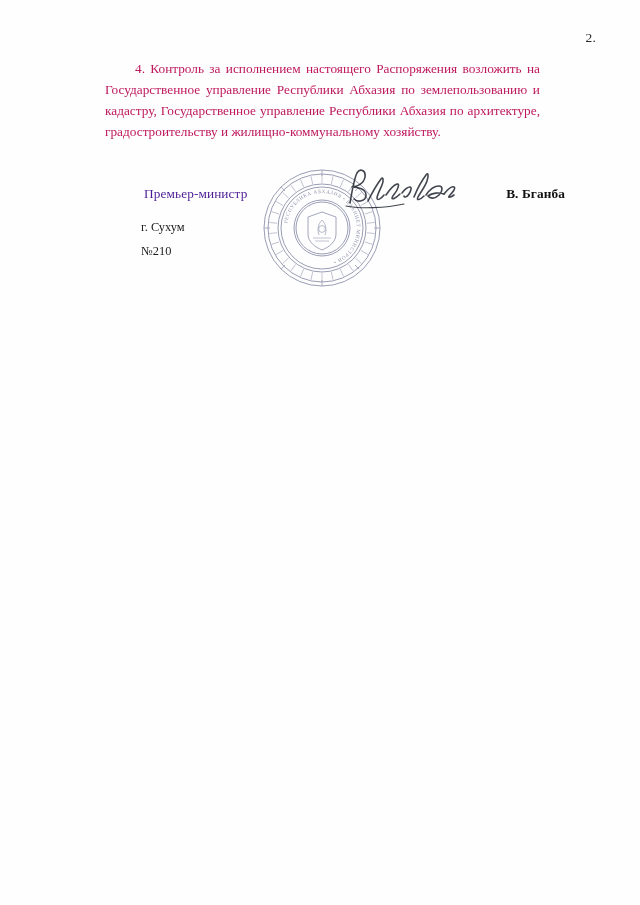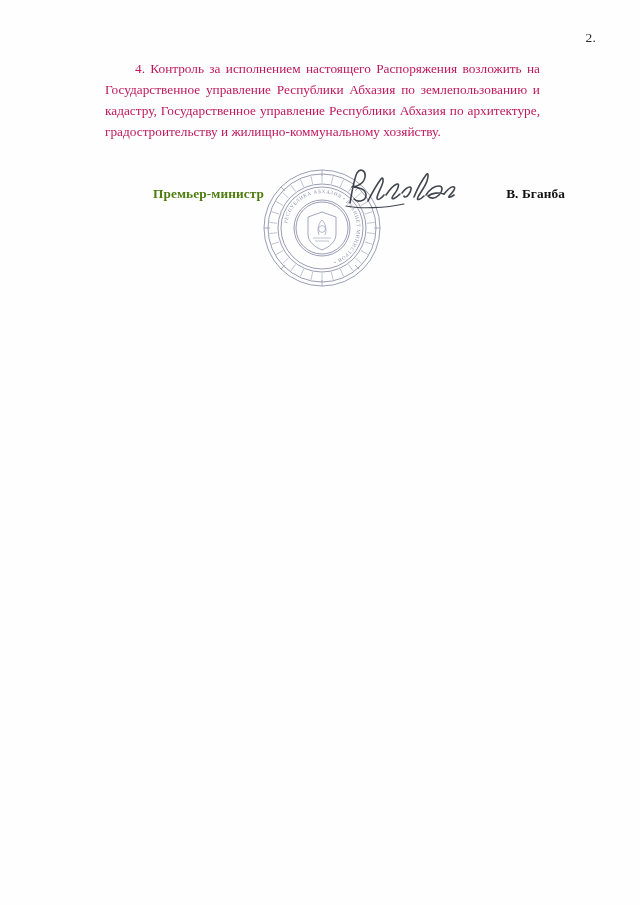--- a/index.html
+++ b/index.html
@@ -50,25 +50,25 @@
     top: 186px;
     left: 140px;
     width: 425px;
   }
   .sig-row {
     position: relative;
     height: 22px;
   }
   .sig-title {
     position: absolute;
-    left: 13px;
+    left: 4px;
     top: 0;
     font-size: 13.3px;
-    font-weight: bold;
-    color: #4d7c0f;
+    font-weight: normal;
+    color: #4c1d95;
     letter-spacing: 0.1px;
   }
   .sig-name {
     position: absolute;
     right: 0;
     top: 0;
     font-size: 13.3px;
     font-weight: bold;
     color: #111;
     letter-spacing: 0.1px;
@@ -214,15 +214,17 @@
   </div>
 
   <div class="signature-block">
     <div class="sig-row">
       <span class="sig-title">Премьер-министр</span>
       <span class="sig-name">В. Бганба</span>
     </div>
   </div>
 
   <div class="meta-lines">
+    <div>г. Сухум</div>
+    <div>№210</div>
   </div>
 
 </div>
 
 </body></html>

